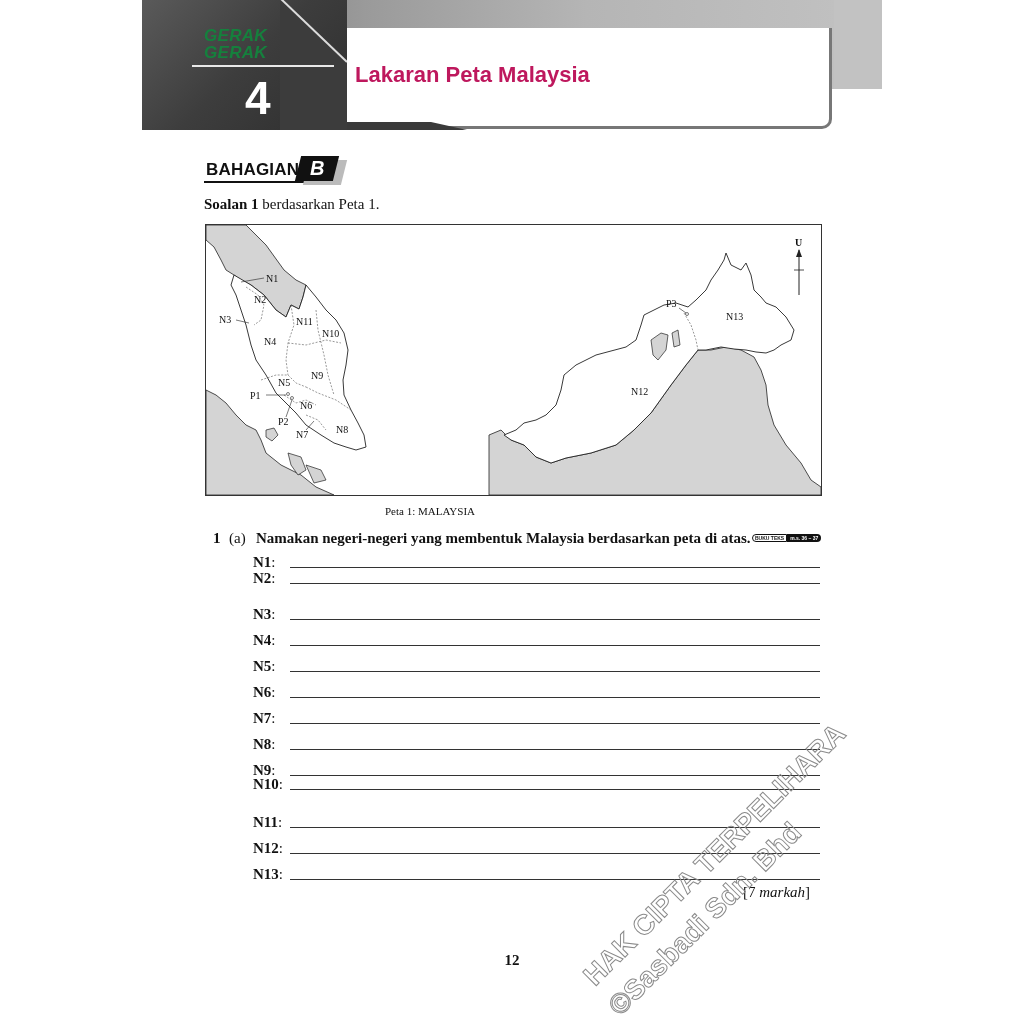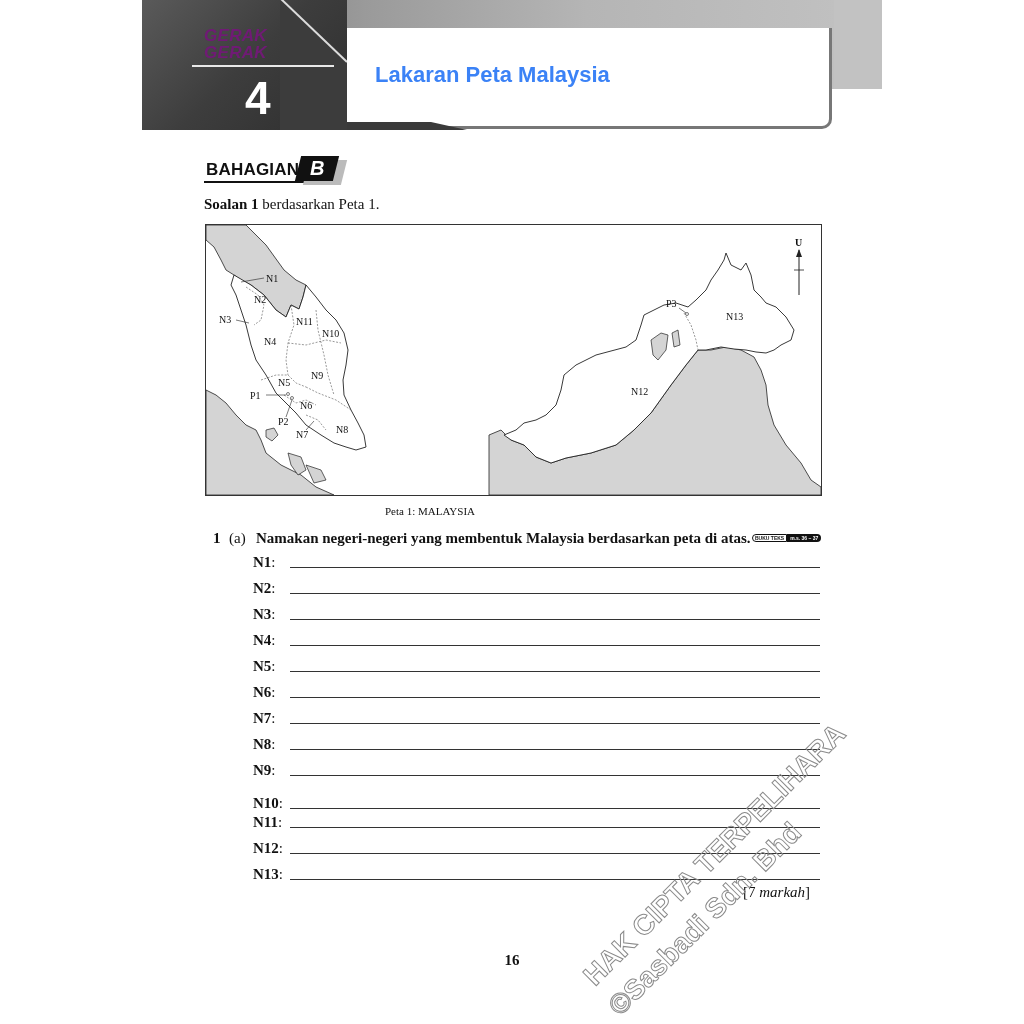--- a/index.html
+++ b/index.html
@@ -1,24 +1,24 @@
 <!DOCTYPE html>
 <html><head>
 <meta charset="utf-8">
 <style>
   html, body { margin:0; padding:0; background:#ffffff; }
   body { width:1024px; height:1024px; position:relative; overflow:hidden; font-family:"Liberation Serif", serif; color:#111; }
   .header-band { position:absolute; left:142px; top:0; width:740px; height:89px; background:linear-gradient(90deg,#6a6a6a 0%,#9a9a9a 30%,#b5b5b5 60%,#c2c2c2 100%); }
   .header-left { position:absolute; left:142px; top:0; width:205px; height:130px; background:linear-gradient(135deg,#5a5a5a 0%,#3d3d3d 50%,#2e2e2e 100%); }
   .header-slant { position:absolute; left:280px; top:0; width:80px; height:130px; }
-  .gerak { position:absolute; left:204px; top:27px; font-family:"Liberation Sans", sans-serif; font-weight:bold; font-style:italic; color:#701a75; font-size:17px; line-height:17px; letter-spacing:0.3px; }
+  .gerak { position:absolute; left:204px; top:27px; font-family:"Liberation Sans", sans-serif; font-weight:bold; font-style:italic; color:#15803d; font-size:17px; line-height:17px; letter-spacing:0.3px; }
   .gerak-rule { position:absolute; left:192px; top:65px; width:142px; height:2px; background:#e8e8e8; }
   .num { position:absolute; left:245px; top:72px; font-family:"Liberation Sans", sans-serif; font-weight:bold; color:#fff; font-size:46px; line-height:52px; }
   .title-box { position:absolute; left:347px; top:28px; width:482px; height:98px; background:#fff; border-right:3px solid #777; border-bottom:3px solid #777; border-bottom-right-radius:10px; }
-  .title-text { position:absolute; left:355px; top:62px; font-family:"Liberation Sans", sans-serif; font-weight:bold; font-size:22px; color:#3b82f6;margin-left:20px; }
+  .title-text { position:absolute; left:355px; top:62px; font-family:"Liberation Sans", sans-serif; font-weight:bold; font-size:22px; color:#be185d; }
   .title-underbar { position:absolute; left:347px; top:122px; width:120px; height:8px; background:#3a3a3a; clip-path:polygon(0 0,70% 0,100% 100%,0 100%); }
   .right-strip { position:absolute; left:834px; top:0; width:48px; height:89px; background:#c2c2c2; }
 
   .bahagian { position:absolute; left:206px; top:160px; font-family:"Liberation Sans", sans-serif; font-weight:bold; font-size:17px; letter-spacing:0.2px; }
   .bahagian-rule { position:absolute; left:204px; top:181px; width:120px; height:2px; background:#111; }
   .b-shadow { position:absolute; left:306px; top:160px; width:38px; height:25px; background:#bbb; transform:skewX(-14deg); }
   .b-box { position:absolute; left:298px; top:156px; width:38px; height:25px; background:#111; transform:skewX(-14deg); color:#fff; font-family:"Liberation Sans", sans-serif; font-weight:bold; font-style:italic; font-size:20px; text-align:center; line-height:25px; }
   .b-box span { display:inline-block; transform:skewX(14deg); }
   .soalan { position:absolute; left:204px; top:196px; font-size:15px; }
   .soalan b { font-weight:bold; }
@@ -149,21 +149,21 @@
 <div class="badge">
   <span class="b1">BUKU TEKS</span>
   <span class="b2">m.s. 36 – 37</span>
 </div>
 
 <div class="answers">
   <div class="ans-row" style="top:0px">
       <span class="ans-label"><b>N1</b>:</span>
       <div class="ans-line"></div>
     </div>
-  <div class="ans-row" style="top:26px">
+  <div class="ans-row" style="top:16px">
       <span class="ans-label"><b>N2</b>:</span>
       <div class="ans-line"></div>
     </div>
   <div class="ans-row" style="top:52px">
       <span class="ans-label"><b>N3</b>:</span>
       <div class="ans-line"></div>
     </div>
   <div class="ans-row" style="top:78px">
       <span class="ans-label"><b>N4</b>:</span>
       <div class="ans-line"></div>
@@ -181,38 +181,38 @@
       <div class="ans-line"></div>
     </div>
   <div class="ans-row" style="top:182px">
       <span class="ans-label"><b>N8</b>:</span>
       <div class="ans-line"></div>
     </div>
   <div class="ans-row" style="top:208px">
       <span class="ans-label"><b>N9</b>:</span>
       <div class="ans-line"></div>
     </div>
-  <div class="ans-row" style="top:241px">
+  <div class="ans-row" style="top:222px">
       <span class="ans-label"><b>N10</b>:</span>
       <div class="ans-line"></div>
     </div>
   <div class="ans-row" style="top:260px">
       <span class="ans-label"><b>N11</b>:</span>
       <div class="ans-line"></div>
     </div>
   <div class="ans-row" style="top:286px">
       <span class="ans-label"><b>N12</b>:</span>
       <div class="ans-line"></div>
     </div>
   <div class="ans-row" style="top:312px">
       <span class="ans-label"><b>N13</b>:</span>
       <div class="ans-line"></div>
     </div>
 </div>
 
 <div class="marks"><span>[7 </span><i>markah</i><span>]</span></div>
 
-<div class="pagenum">16</div>
+<div class="pagenum">12</div>
 
 <div class="watermark">
   <div class="wm1">HAK CIPTA TERPELIHARA</div>
   <div class="wm2">©Sasbadi Sdn. Bhd</div>
 </div>
 
 </body></html>

